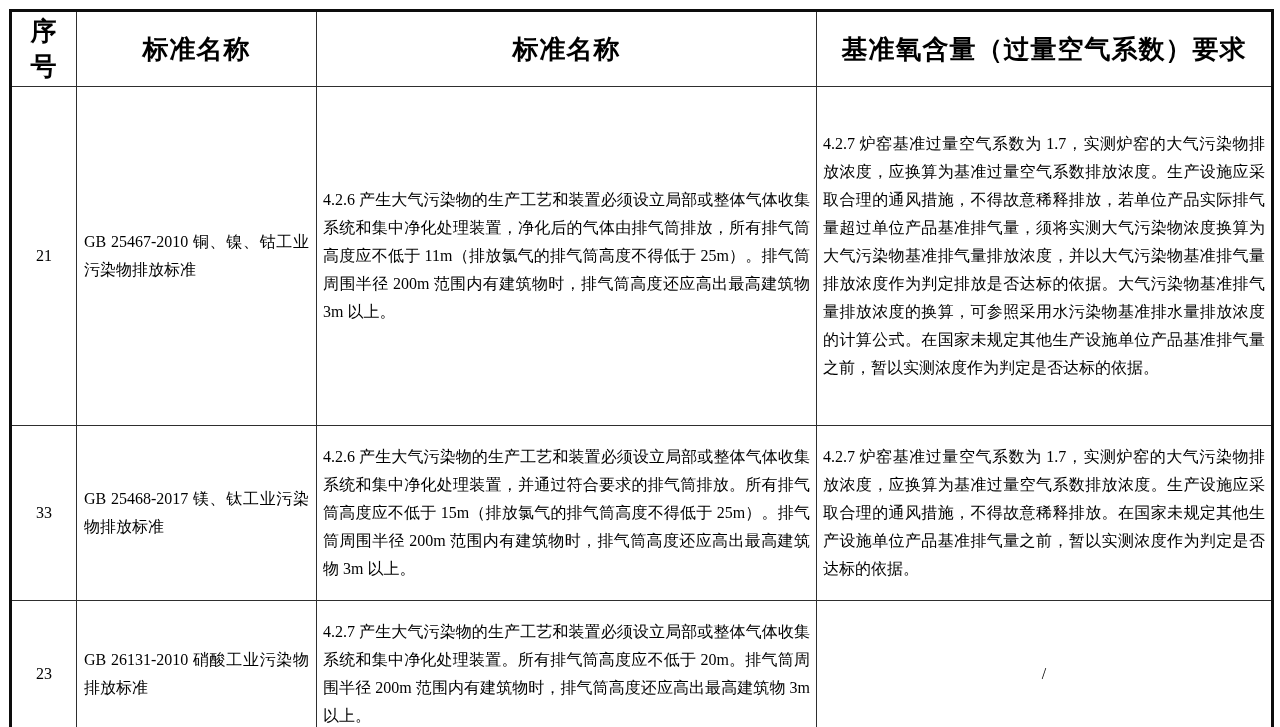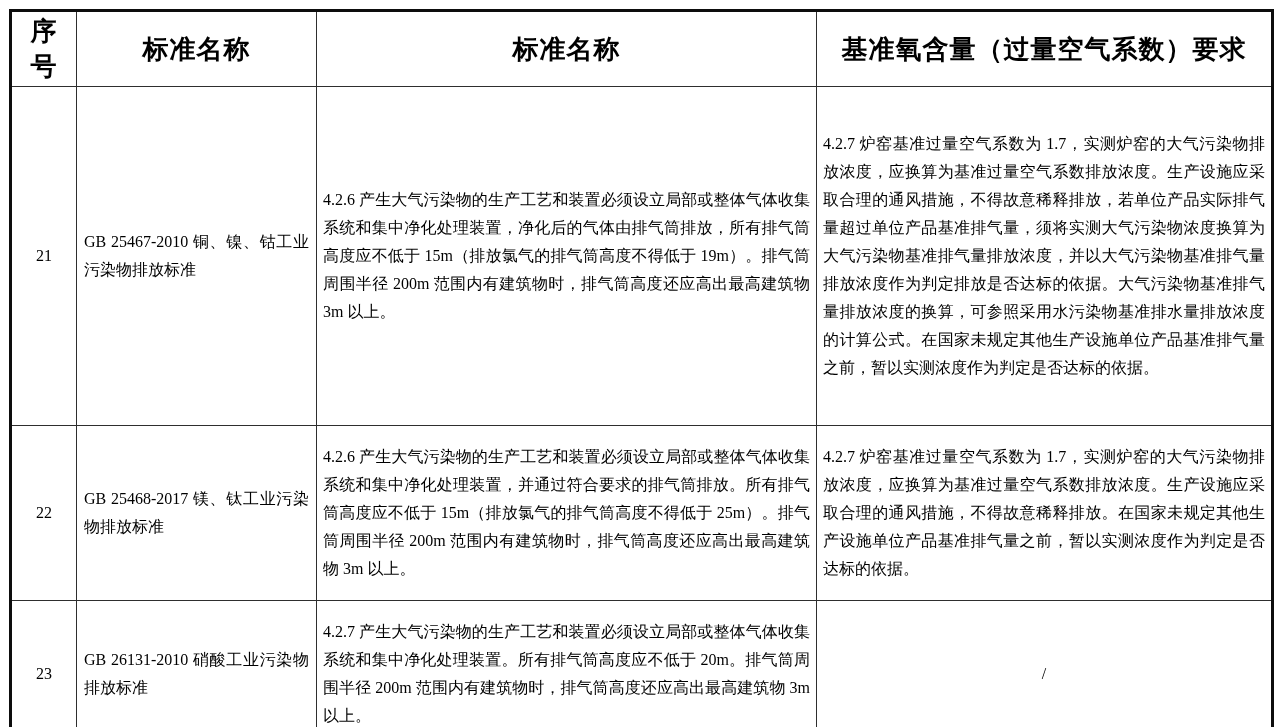--- a/index.html
+++ b/index.html
@@ -88,25 +88,25 @@
         <th>序号</th>
         <th>标准名称</th>
         <th>标准名称</th>
         <th>基准氧含量（过量空气系数）要求</th>
       </tr>
     </thead>
     <tbody>
       <tr class="r-0">
         <td class="c-no">21</td>
         <td class="c-name">GB 25467-2010 铜、镍、钴工业污染物排放标准</td>
-        <td class="c-text">4.2.6 产生大气污染物的生产工艺和装置必须设立局部或整体气体收集系统和集中净化处理装置，净化后的气体由排气筒排放，所有排气筒高度应不低于 15m（排放氯气的排气筒高度不得低于 19m）。排气筒周围半径 200m 范围内有建筑物时，排气筒高度还应高出最高建筑物 3m 以上。</td>
+        <td class="c-text">4.2.6 产生大气污染物的生产工艺和装置必须设立局部或整体气体收集系统和集中净化处理装置，净化后的气体由排气筒排放，所有排气筒高度应不低于 11m（排放氯气的排气筒高度不得低于 25m）。排气筒周围半径 200m 范围内有建筑物时，排气筒高度还应高出最高建筑物 3m 以上。</td>
         <td class="c-text">4.2.7 炉窑基准过量空气系数为 1.7，实测炉窑的大气污染物排放浓度，应换算为基准过量空气系数排放浓度。生产设施应采取合理的通风措施，不得故意稀释排放，若单位产品实际排气量超过单位产品基准排气量，须将实测大气污染物浓度换算为大气污染物基准排气量排放浓度，并以大气污染物基准排气量排放浓度作为判定排放是否达标的依据。大气污染物基准排气量排放浓度的换算，可参照采用水污染物基准排水量排放浓度的计算公式。在国家未规定其他生产设施单位产品基准排气量之前，暂以实测浓度作为判定是否达标的依据。</td>
       </tr>
       <tr class="r-1">
-        <td class="c-no">22</td>
+        <td class="c-no">33</td>
         <td class="c-name">GB 25468-2017 镁、钛工业污染物排放标准</td>
         <td class="c-text">4.2.6 产生大气污染物的生产工艺和装置必须设立局部或整体气体收集系统和集中净化处理装置，并通过符合要求的排气筒排放。所有排气筒高度应不低于 15m（排放氯气的排气筒高度不得低于 25m）。排气筒周围半径 200m 范围内有建筑物时，排气筒高度还应高出最高建筑物 3m 以上。</td>
         <td class="c-text">4.2.7 炉窑基准过量空气系数为 1.7，实测炉窑的大气污染物排放浓度，应换算为基准过量空气系数排放浓度。生产设施应采取合理的通风措施，不得故意稀释排放。在国家未规定其他生产设施单位产品基准排气量之前，暂以实测浓度作为判定是否达标的依据。</td>
       </tr>
       <tr class="r-2">
         <td class="c-no">23</td>
         <td class="c-name">GB 26131-2010 硝酸工业污染物排放标准</td>
         <td class="c-text">4.2.7 产生大气污染物的生产工艺和装置必须设立局部或整体气体收集系统和集中净化处理装置。所有排气筒高度应不低于 20m。排气筒周围半径 200m 范围内有建筑物时，排气筒高度还应高出最高建筑物 3m 以上。</td>
         <td class="c-text c-slash">/</td>
       </tr>

